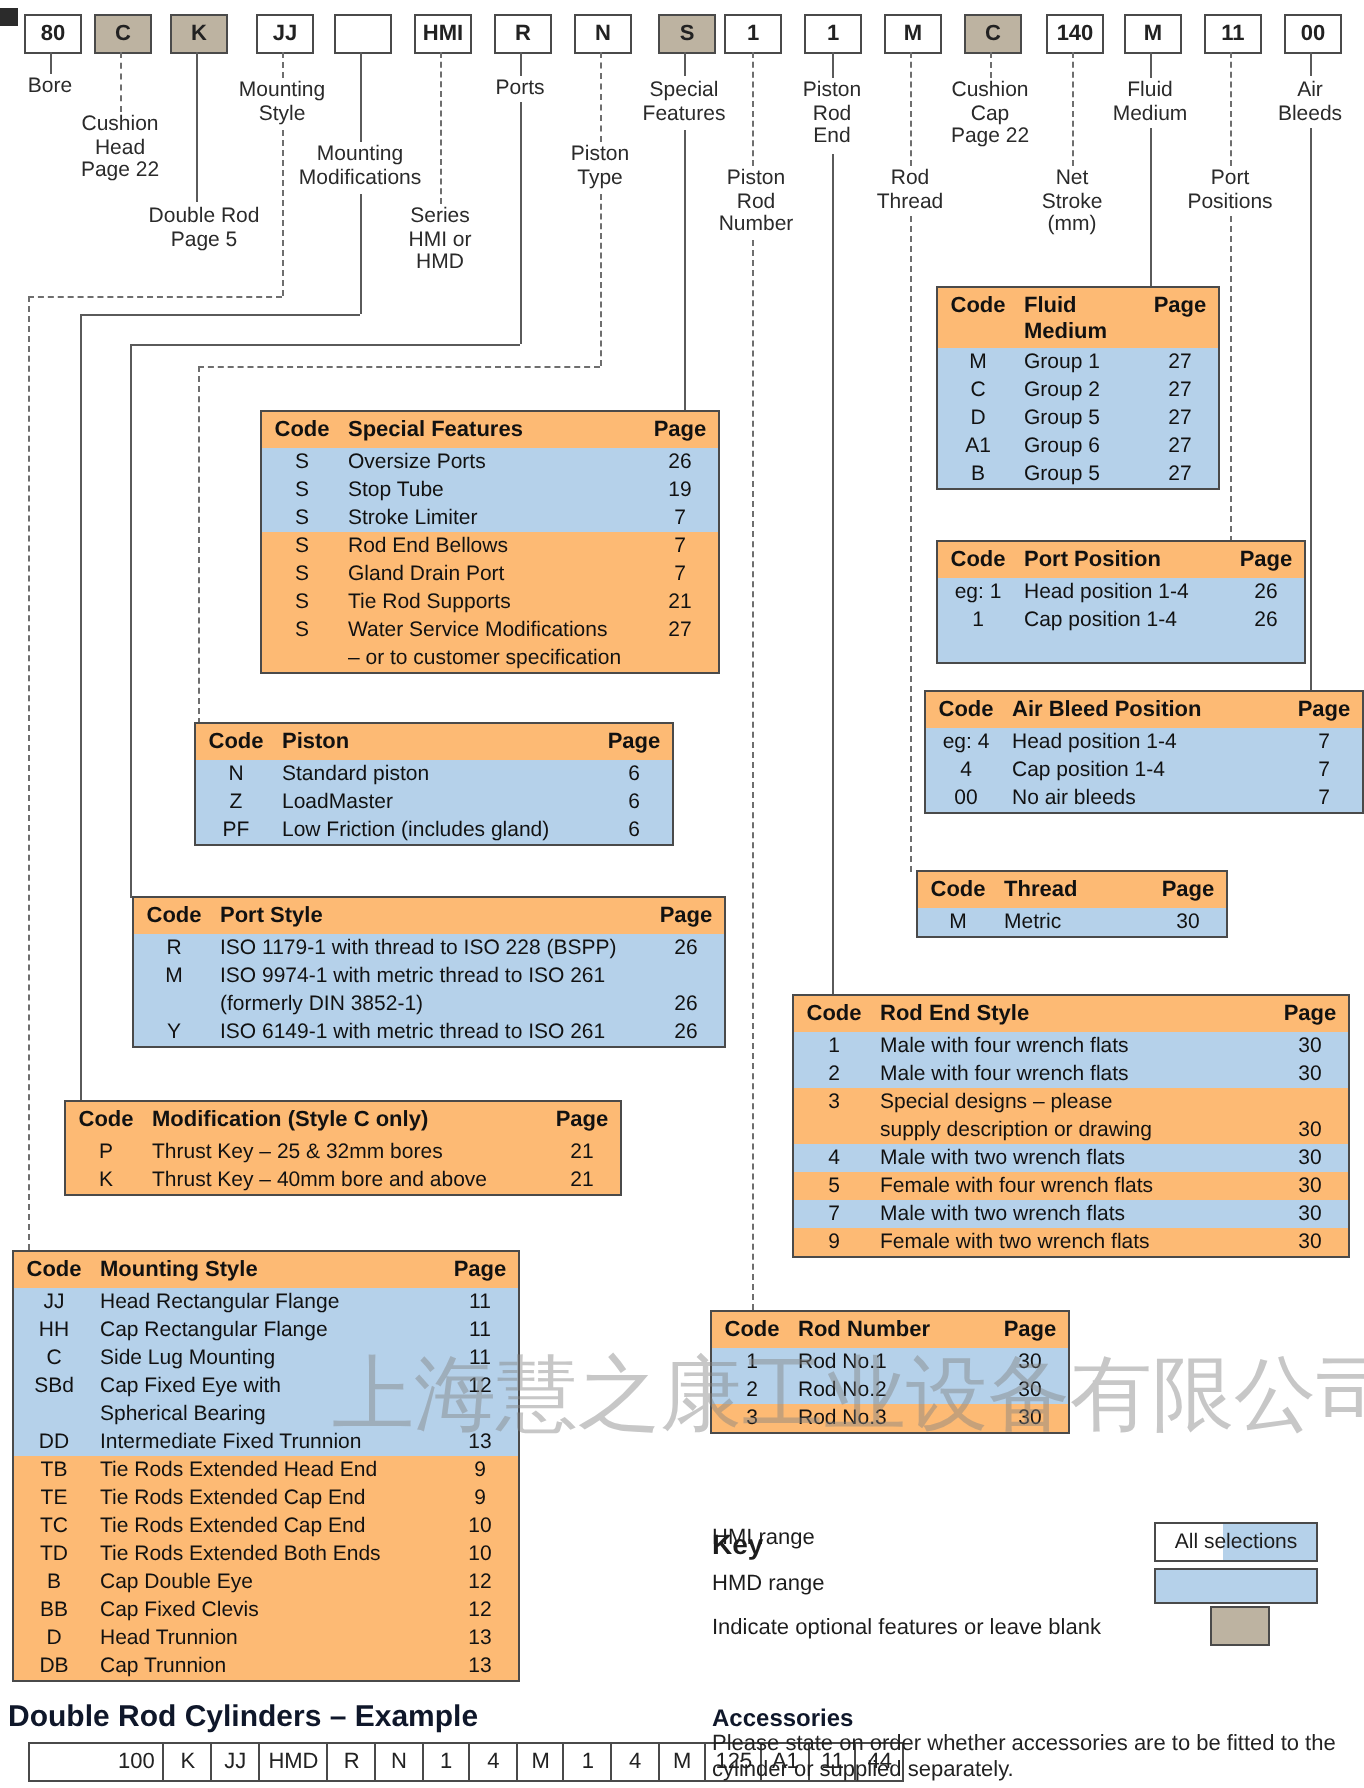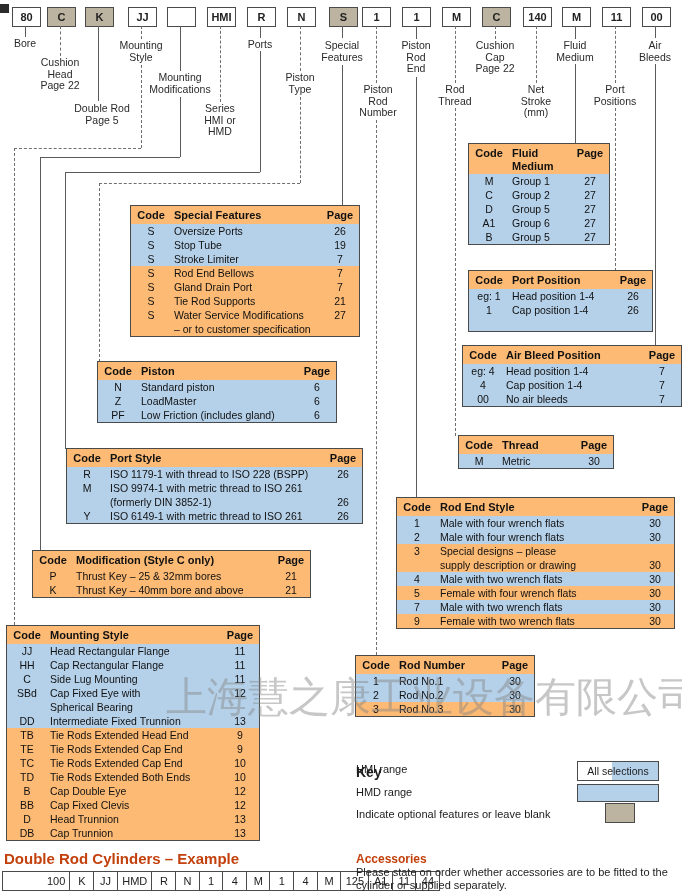--- a/index.html
+++ b/index.html
@@ -27,26 +27,26 @@
   .tbl td:empty::after{content:"\a0";}
   .tbl tr.hl{background:#b5d1ea;}
   
   .keytitle{position:absolute;font-size:14px;font-weight:bold;margin-top:26px;}
   .keylbl{position:absolute;font-size:11px;}
   .keybox{position:absolute;border:1.3px solid #4a4a4a;display:flex;align-items:center;justify-content:center;font-size:10.5px;}
   .keybox.split{background:linear-gradient(to right,#fff 0%,#fff 42%,#b5d1ea 42%);}
   .keybox.blue{background:#b5d1ea;}
   .keybox.tan{background:#bdb3a1;}
   
-  .sect-title{position:absolute;font-size:15px;font-weight:bold;color:#c2410c;}
+  .sect-title{position:absolute;font-size:15px;font-weight:bold;color:#0f172a;}
   .sect-title.small{font-size:12px;}
   #example-row{position:absolute;left:2px;top:871px;display:flex;}
   .exbox{border:1.4px solid #4a4a4a;height:18px;min-width:14px;padding:0 4.5px;margin-left:-1.4px;
          display:flex;align-items:center;justify-content:center;font-size:11px;background:#fff;color:#222;}
-  .exbox:first-child{margin-left:0;padding-left:44px;}
+  .exbox:first-child{margin-left:12px;padding-left:44px;}
   .acc-text{position:absolute;font-size:11px;line-height:13px;color:#222;width:328px;}
   
   #watermark{position:absolute;left:166px;top:670px;font-size:41px;letter-spacing:0px;color:rgba(130,130,130,0.45);
              z-index:50;pointer-events:none;white-space:nowrap;}
   .artifact{position:absolute;left:0;top:4px;width:9px;height:9px;background:#2b2b2b;}
 </style>
 </head>
 <body>
 
 <div id="page">

